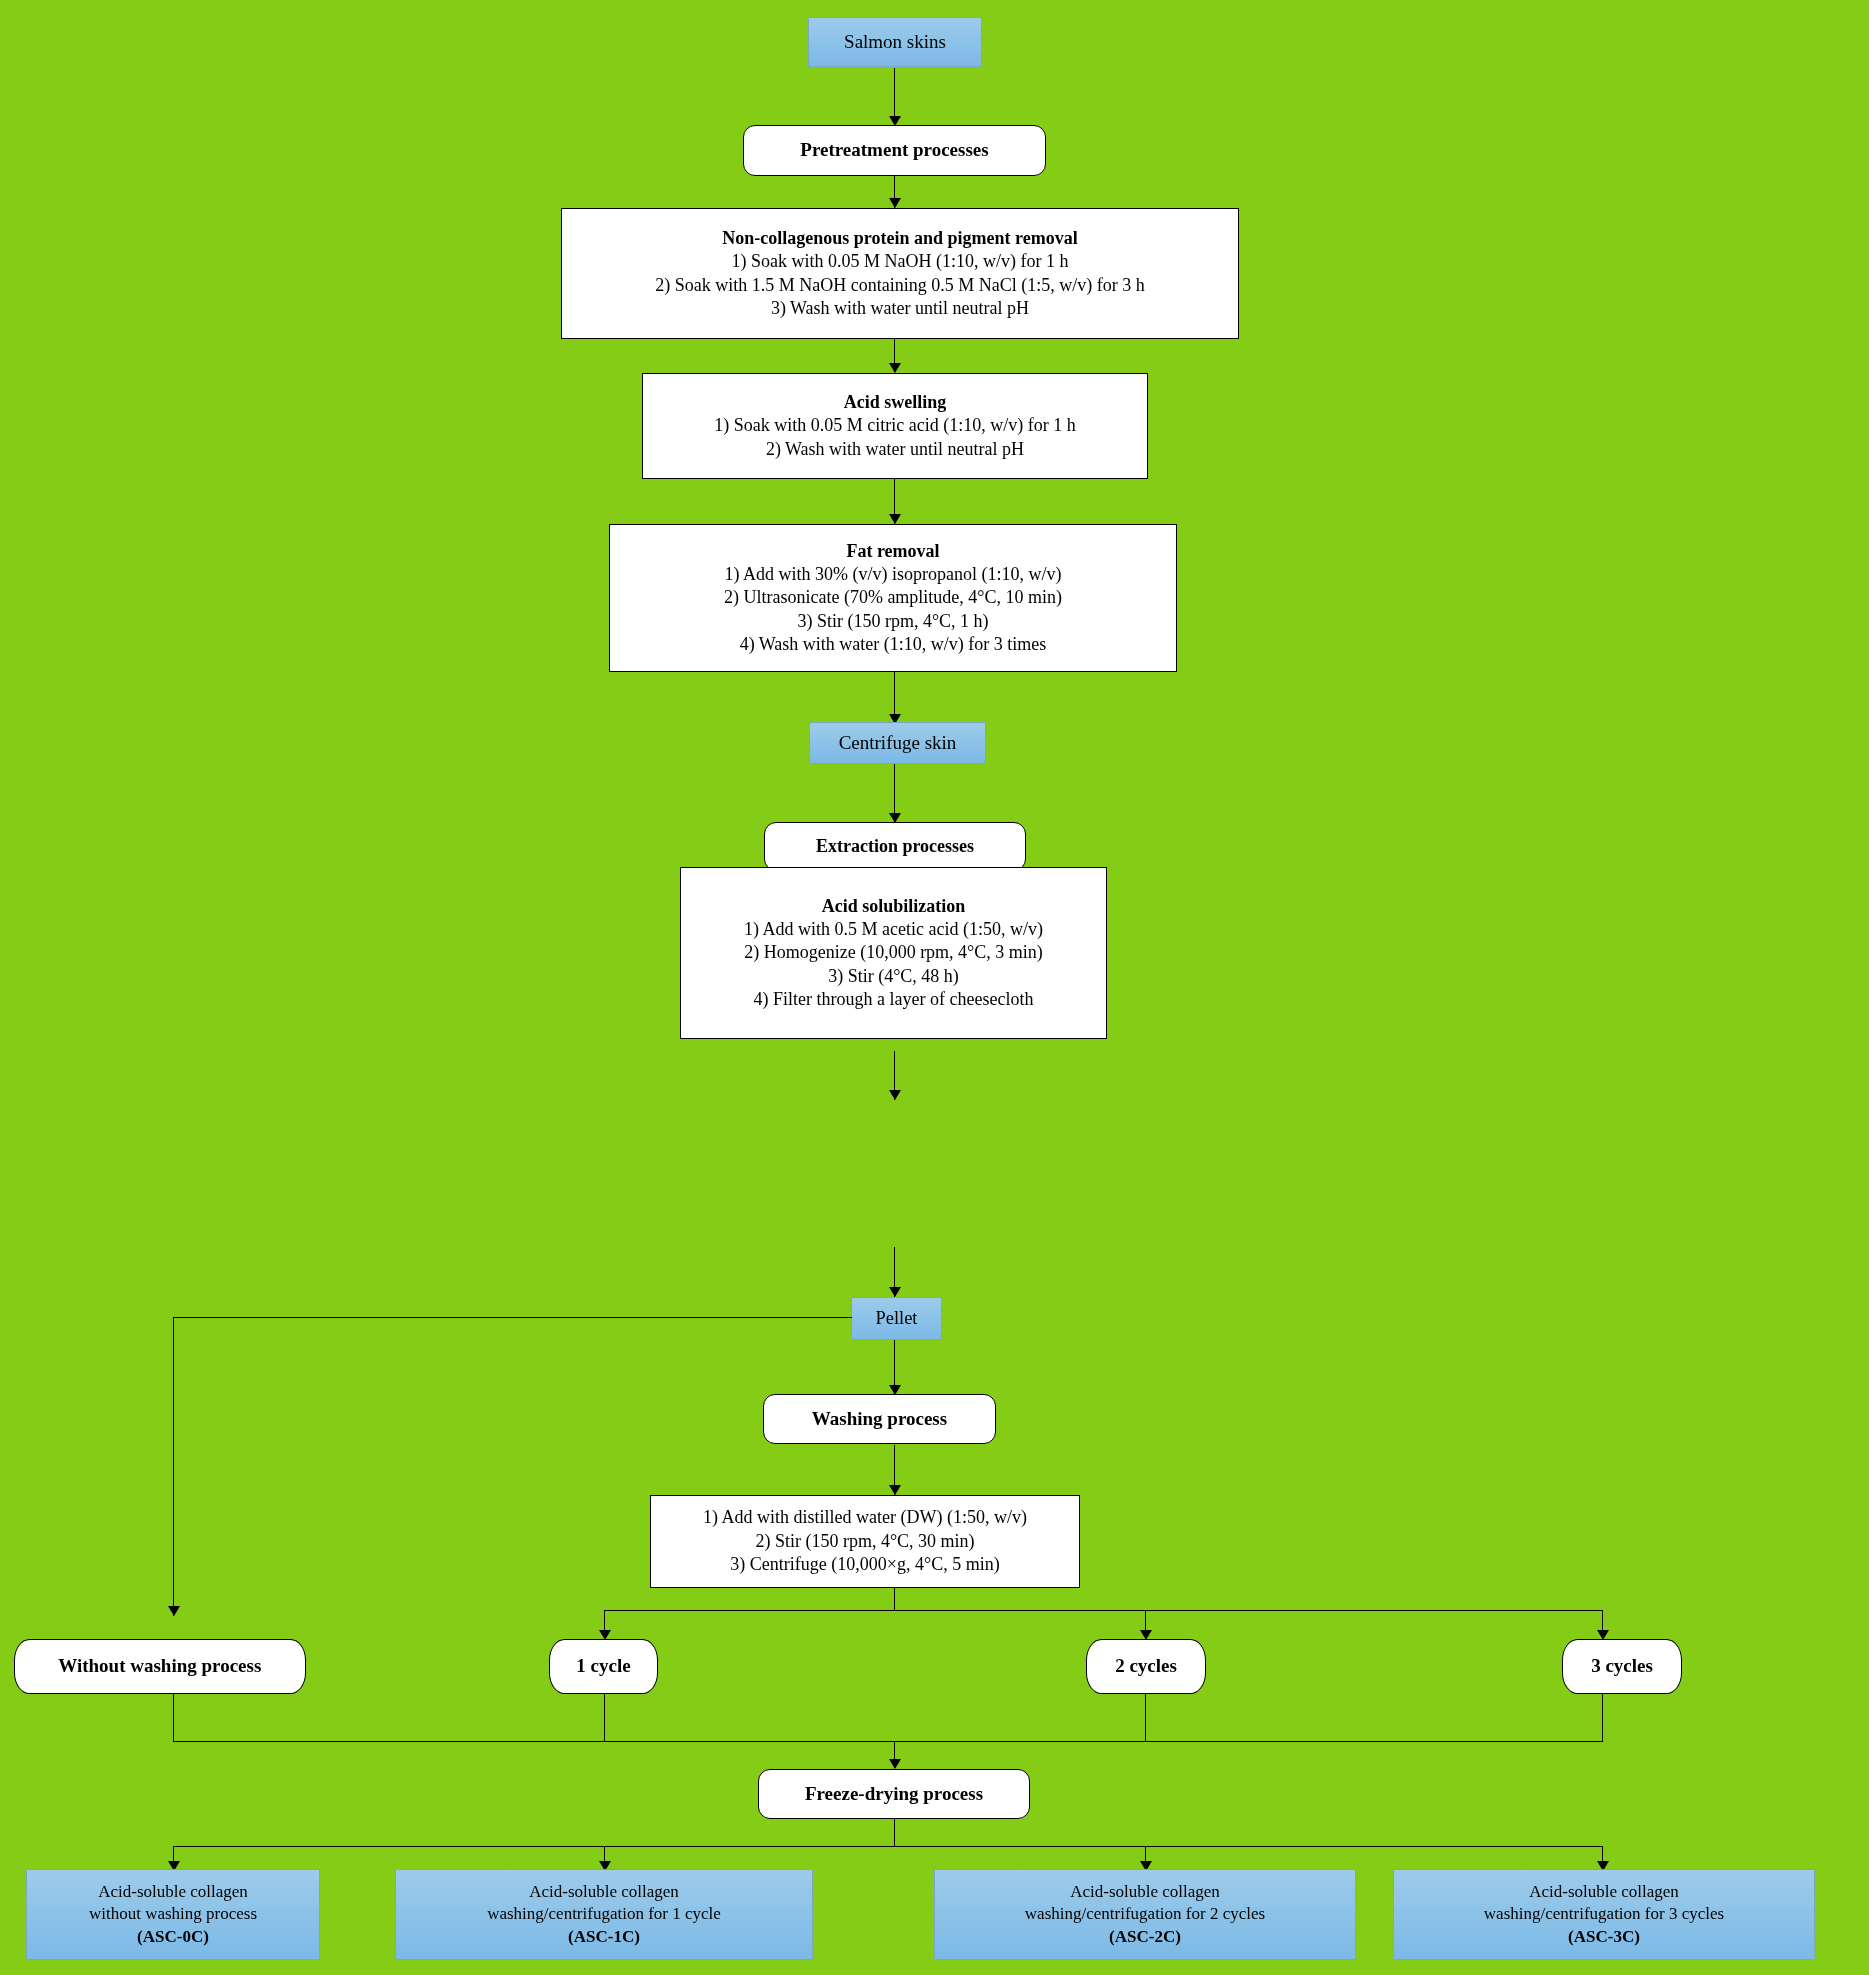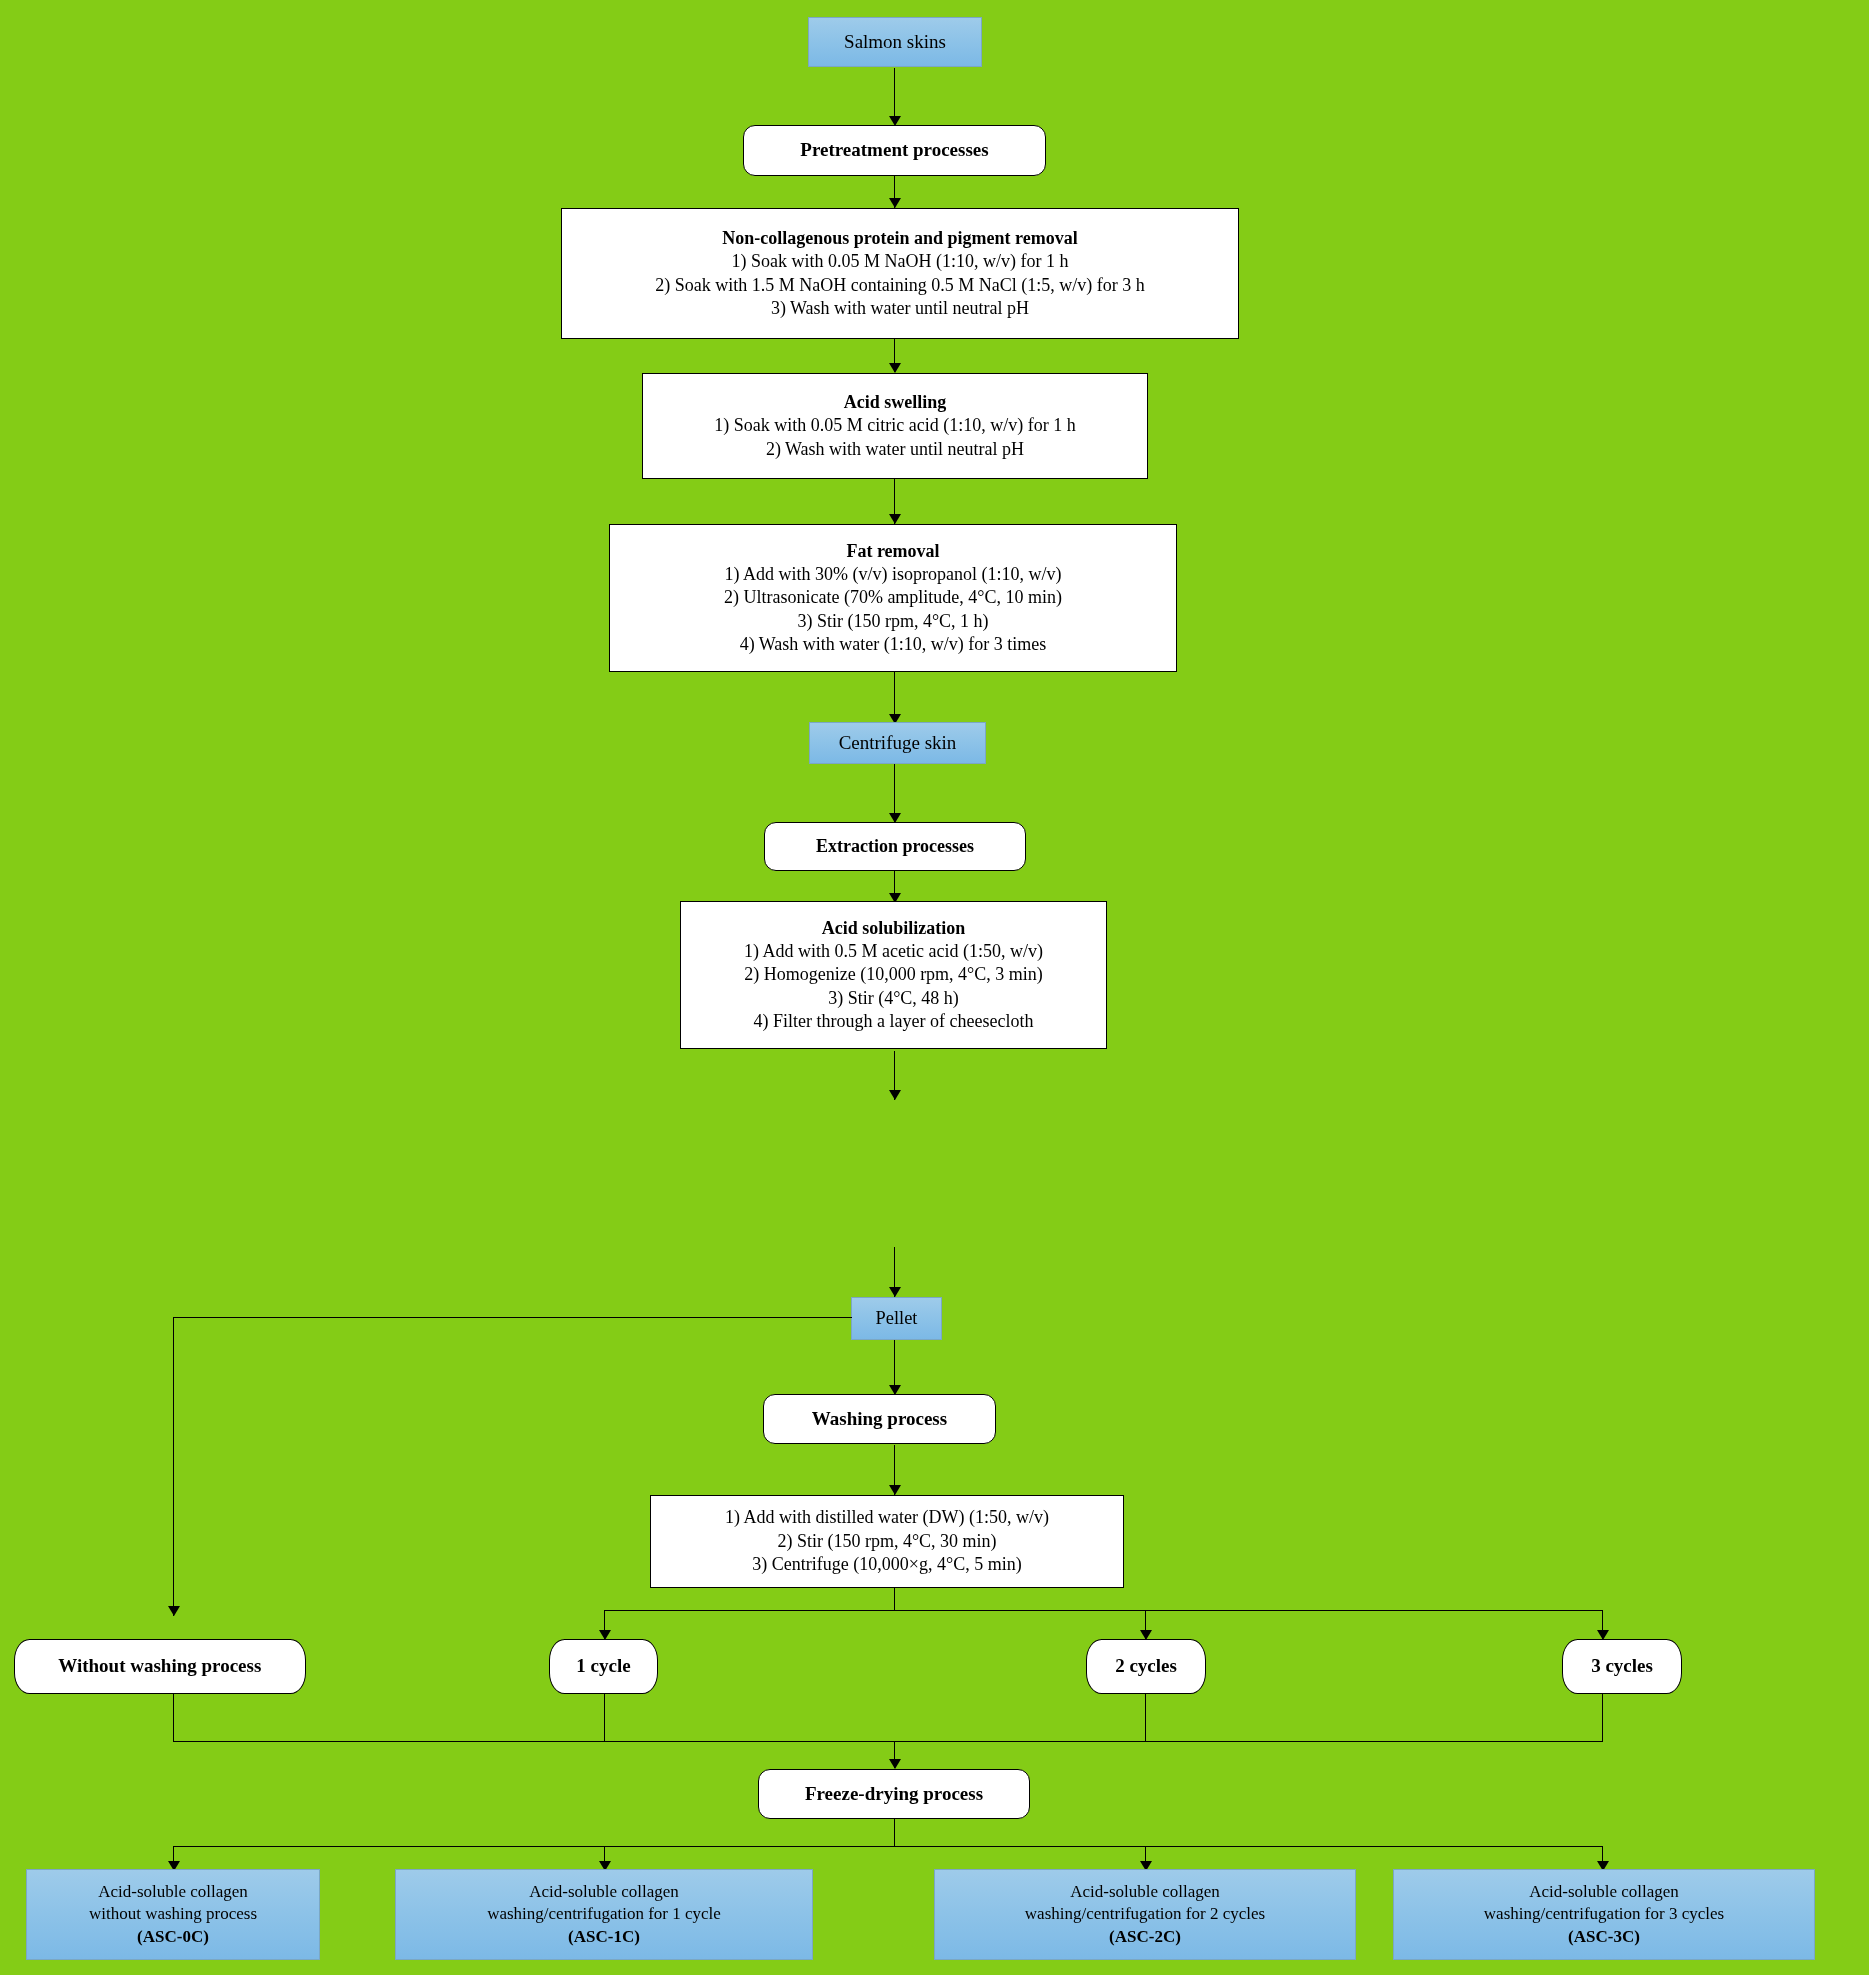--- a/index.html
+++ b/index.html
@@ -77,21 +77,21 @@
   </div>
   <div class="vline" style="left:894px;top:764px;height:58px;"></div>
   <div class="arrow" style="left:889px;top:813px;"></div>
 
   <div class="node round" style="left:764px;top:822px;width:262px;height:49px;font-size:18px;">
     <span class="ln title">Extraction  processes</span>
   </div>
   <div class="vline" style="left:894px;top:871px;height:32px;"></div>
   <div class="arrow" style="left:889px;top:893px;"></div>
 
-  <div class="node rect" style="left:680px;top:901px;width:427px;height:148px;font-size:18px;">
+  <div class="node rect" style="left:680px;top:867px;width:427px;height:172px;font-size:18px;">
     <span class="ln title">Acid solubilization</span>
     <span class="ln">1) Add with 0.5 M acetic acid (1:50,  w/v)</span>
     <span class="ln">2) Homogenize (10,000  rpm,  4°C,  3 min)</span>
     <span class="ln">3) Stir (4°C,  48 h)</span>
     <span class="ln">4) Filter through a layer of cheesecloth</span>
   </div>
   <div class="vline" style="left:894px;top:1051px;height:49px;"></div>
   <div class="arrow" style="left:889px;top:1090px;"></div>
 
   <div class="vline" style="left:894px;top:1247px;height:50px;"></div>
@@ -107,21 +107,21 @@
 
   <div class="vline" style="left:894px;top:1340px;height:54px;"></div>
   <div class="arrow" style="left:889px;top:1385px;"></div>
 
   <div class="node round" style="left:763px;top:1394px;width:233px;height:50px;font-size:19px;align-items:center;">
     <span class="ln title">Washing process</span>
   </div>
   <div class="vline" style="left:894px;top:1445px;height:50px;"></div>
   <div class="arrow" style="left:889px;top:1485px;"></div>
 
-  <div class="node rect" style="left:650px;top:1495px;width:474px;height:93px;font-size:18px;">
+  <div class="node rect" style="left:650px;top:1495px;width:430px;height:93px;font-size:18px;">
     <span class="ln">1) Add with distilled  water (DW) (1:50,  w/v)</span>
     <span class="ln">2) Stir (150 rpm, 4°C, 30 min)</span>
     <span class="ln">3) Centrifuge (10,000×g,  4°C, 5 min)</span>
   </div>
 
   <div class="vline" style="left:894px;top:1588px;height:23px;"></div>
   <div class="hline" style="left:604px;top:1610px;width:999px;"></div>
   <div class="vline" style="left:604px;top:1610px;height:30px;"></div>
   <div class="arrow" style="left:599px;top:1630px;"></div>
   <div class="vline" style="left:1145px;top:1610px;height:30px;"></div>

